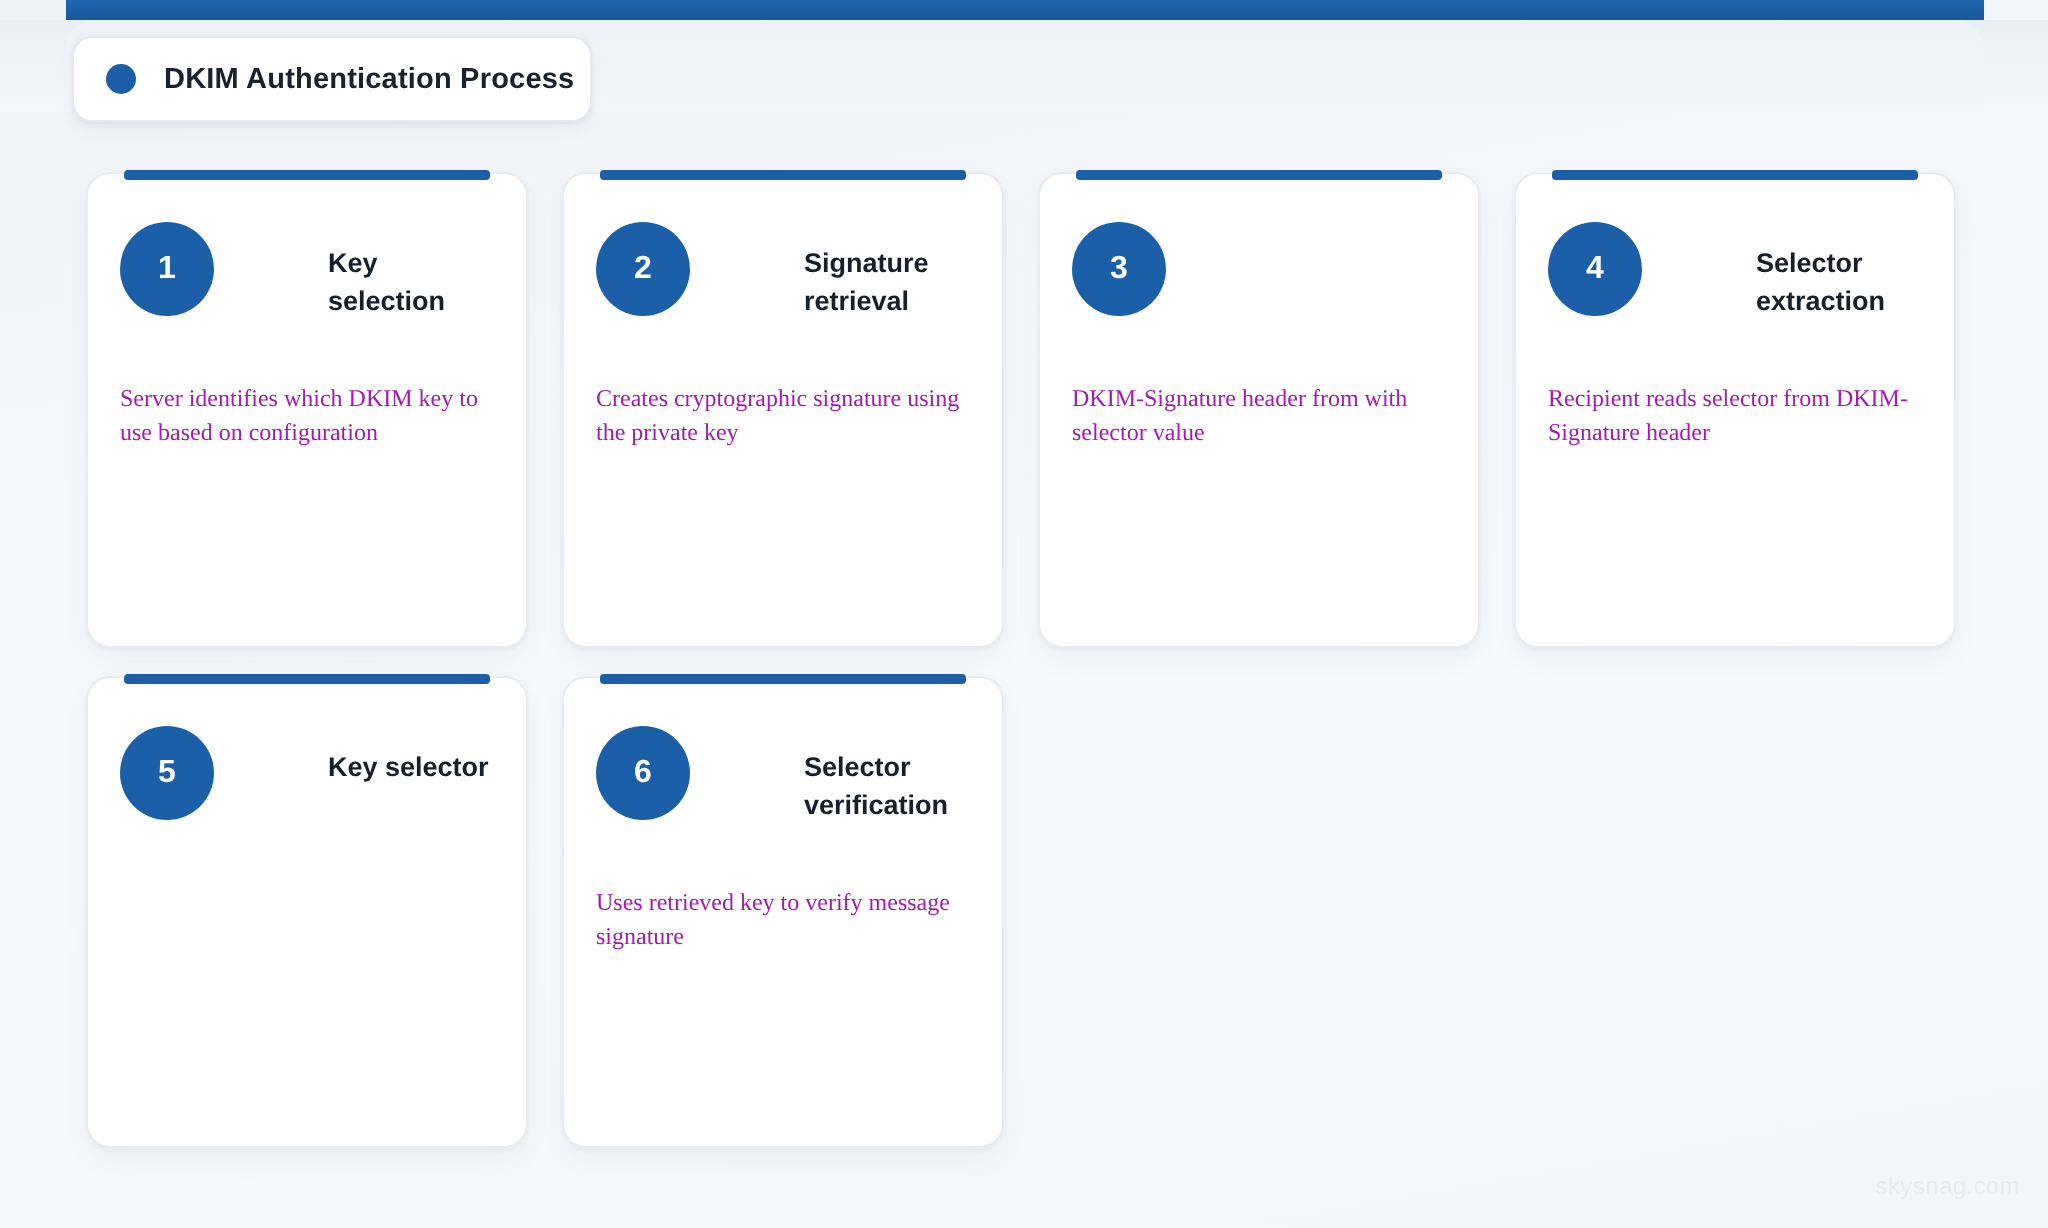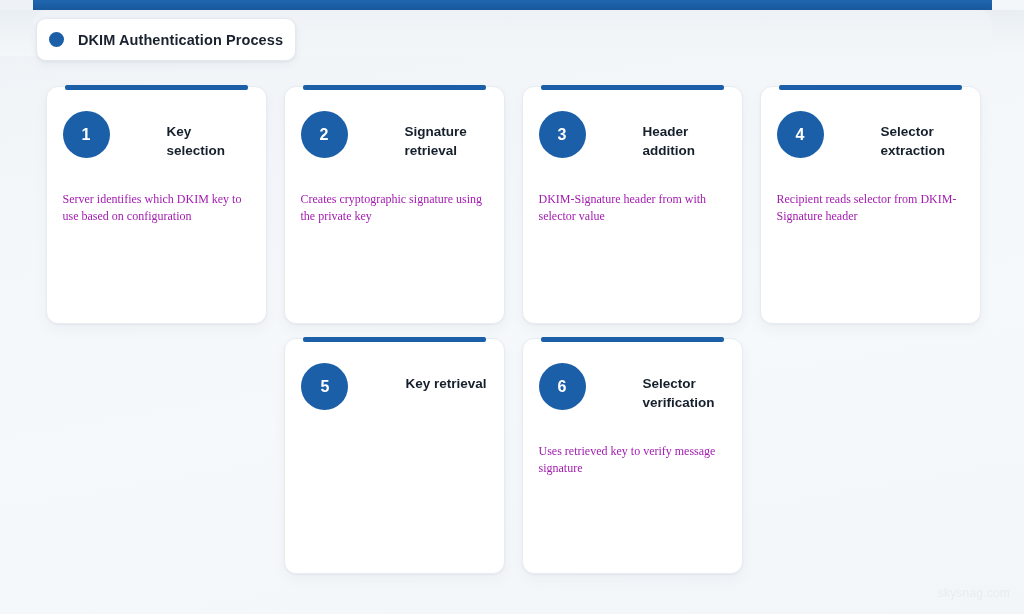--- a/index.html
+++ b/index.html
@@ -1,16 +1,16 @@
 <!DOCTYPE html>
 <html><head>
 <meta charset="utf-8">
 <title>DKIM Authentication Process</title>
 <style>
-  * { box-sizing: border-box; margin: 0; padding: 0; justify-content: center; }
+  * { box-sizing: border-box; margin: 0; padding: 0; }
 
   html, body {
     width: 1024px;
     height: 614px;
     overflow: hidden;
   }
 
   body {
     font-family: "Liberation Sans", sans-serif;
     background: linear-gradient(170deg, #eef2f6 0%, #f4f7fa 28%, #f6f9fb 60%, #f3f6f9 100%);
@@ -199,21 +199,20 @@
         <div class="badge">2</div>
         <div class="card-title">Signature retrieval</div>
       </div>
       <div class="card-desc">Creates cryptographic signature using the private key</div>
     </div>
 
     <div class="card">
       <div class="card-accent"></div>
       <div class="card-head">
         <div class="badge">3</div>
-        <div class="card-title">Header addition</div>
       </div>
       <div class="card-desc">DKIM-Signature header from with selector value</div>
     </div>
 
     <div class="card card--tall">
       <div class="card-accent"></div>
       <div class="card-head">
         <div class="badge">4</div>
         <div class="card-title">Selector extraction</div>
       </div>
@@ -221,21 +220,21 @@
     </div>
 
   </div>
 
   <div class="row">
 
     <div class="card">
       <div class="card-accent"></div>
       <div class="card-head">
         <div class="badge">5</div>
-        <div class="card-title">Key retrieval</div>
+        <div class="card-title">Key selector</div>
       </div>
     </div>
 
     <div class="card">
       <div class="card-accent"></div>
       <div class="card-head">
         <div class="badge">6</div>
         <div class="card-title">Selector verification</div>
       </div>
       <div class="card-desc">Uses retrieved key to verify message signature</div>

